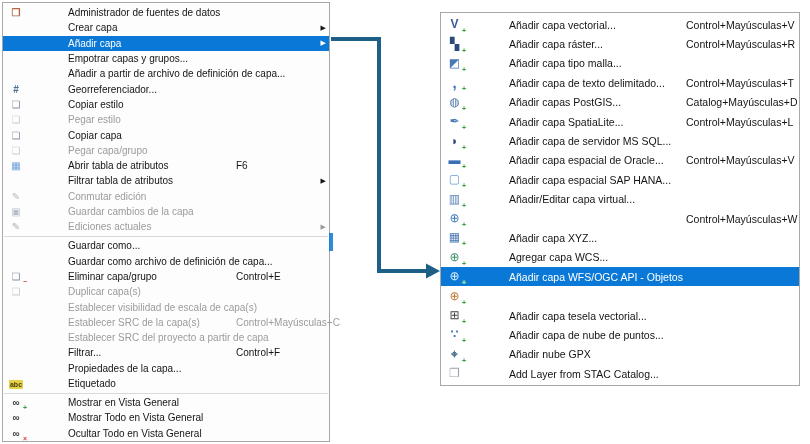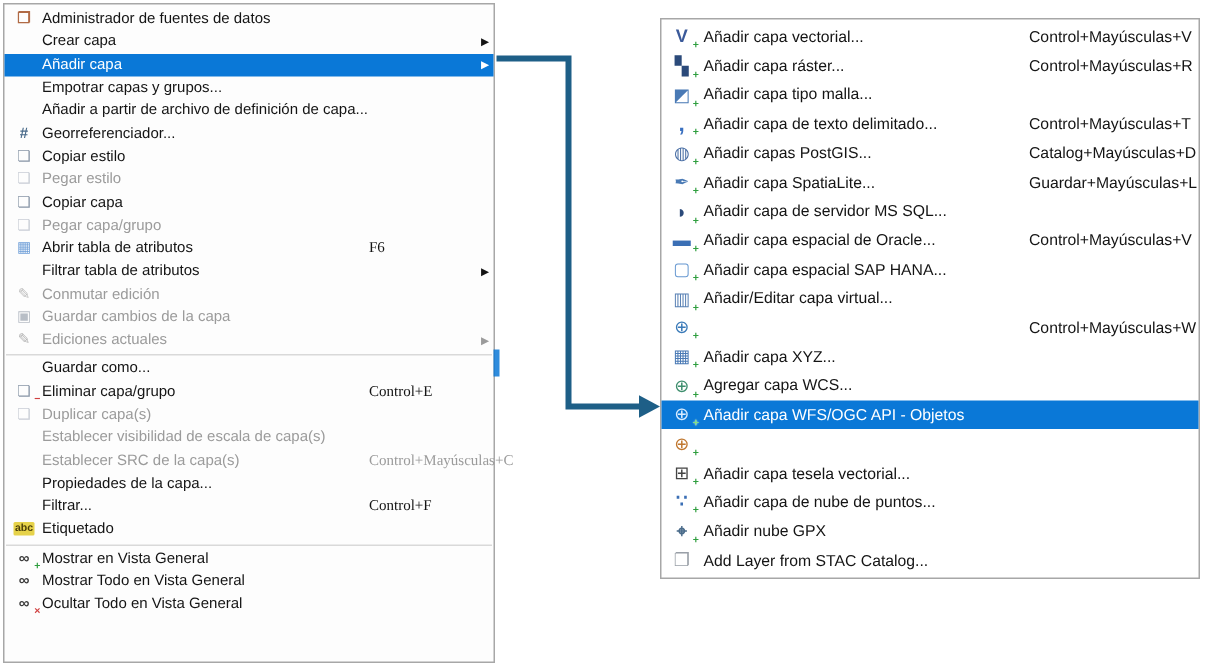--- a/index.html
+++ b/index.html
@@ -15,23 +15,23 @@
   #right-menu .row{height:19.4px;font-size:10.5px;}
   .row.hl{background:var(--hl,#0a78d7);color:#ffffff;}
   .row.dis{color:#9b9b9b;}
 
   .ic{position:relative;flex:none;text-align:center;}
   #left-menu .ic{width:16px;height:13px;line-height:13px;font-size:10px;margin-right:4px;}
   #right-menu .ic{width:17px;height:15px;line-height:15px;font-size:12px;margin-right:6px;}
   .badge{position:absolute;right:-3px;bottom:-2px;font-size:7px;font-weight:bold;line-height:7px;text-shadow:0 0 1px #fff;}
   .chip{display:inline-block;background:#e6d24a;color:#4a3e08;font-size:7px;line-height:9px;padding:0 1px;border-radius:1px;font-weight:bold;vertical-align:middle;}
 
-  .lbl{flex:none;}
+  .lbl{flex:none;margin-left:40px;}
   .sc{position:absolute;white-space:nowrap;}
-  #left-menu .sc{left:243px;font-family:Liberation Serif, serif;}
+  #left-menu .sc{left:233px;}
   #right-menu .sc{left:245px;}
   .sub{position:absolute;right:3px;font-size:7px;top:50%;transform:translateY(-50%);}
   .row.dis .sub{color:#9b9b9b;}
 
   .sep{height:3.8px;position:relative;}
   .sep::after{content:"";position:absolute;left:1px;right:1px;top:50%;border-top:1px solid #d9d9d9;}
 
   #arrow-svg{position:absolute;left:0;top:0;pointer-events:none;}
   #artifact{position:absolute;left:329px;top:233px;width:4px;height:18px;background:var(--hl,#0a78d7);opacity:.85;}
 </style>
@@ -104,45 +104,53 @@
         <span class="ic"><span style="color: rgb(178, 178, 178);">✎</span></span>
         <span class="lbl">Ediciones actuales</span>
         <span class="sub">▶</span>
       </div>
       <div class="sep"></div>
       <div class="row">
         <span class="ic"></span>
         <span class="lbl">Guardar como...</span>
       </div>
       <div class="row">
+        <span class="ic"></span>
+        <span class="lbl">Guardar como archivo de definición de capa...</span>
+      </div>
+      <div class="row">
         <span class="ic"><span style="color: rgb(138, 151, 168);">❏</span><span class="badge" style="color: rgb(208, 64, 64);">−</span></span>
         <span class="lbl">Eliminar capa/grupo</span>
         <span class="sc">Control+E</span>
       </div>
       <div class="row dis">
         <span class="ic"><span style="color: rgb(201, 206, 214);">❏</span></span>
         <span class="lbl">Duplicar capa(s)</span>
       </div>
       <div class="row dis">
         <span class="ic"></span>
         <span class="lbl">Establecer visibilidad de escala de capa(s)</span>
       </div>
       <div class="row dis">
         <span class="ic"></span>
         <span class="lbl">Establecer SRC de la capa(s)</span>
         <span class="sc">Control+Mayúsculas+C</span>
       </div>
-      <div class="row">
-        <span class="ic"></span>
-        <span class="lbl">Propiedades de la capa...</span>
+      <div class="row dis">
+        <span class="ic"></span>
+        <span class="lbl">Establecer SRC del proyecto a partir de capa</span>
       </div>
       <div class="row">
         <span class="ic"></span>
         <span class="lbl">Filtrar...</span>
         <span class="sc">Control+F</span>
+      </div>
+      <div class="row">
+        <span class="ic"></span>
+        <span class="lbl">Propiedades de la capa...</span>
       </div>
       <div class="row">
         <span class="ic"><span class="chip">abc</span></span>
         <span class="lbl">Etiquetado</span>
       </div>
       <div class="sep"></div>
       <div class="row">
         <span class="ic"><span style="color: rgb(58, 58, 58); font-weight: bold;">∞</span><span class="badge" style="color: rgb(46, 158, 62);">+</span></span>
         <span class="lbl">Mostrar en Vista General</span>
       </div>
@@ -176,21 +184,21 @@
         <span class="sc">Control+Mayúsculas+T</span>
       </div>
       <div class="row">
         <span class="ic"><span style="color: rgb(74, 111, 165);">◍</span><span class="badge" style="color: rgb(46, 158, 62);">+</span></span>
         <span class="lbl">Añadir capas PostGIS...</span>
         <span class="sc">Catalog+Mayúsculas+D</span>
       </div>
       <div class="row">
         <span class="ic"><span style="color: rgb(74, 122, 181);">✒</span><span class="badge" style="color: rgb(46, 158, 62);">+</span></span>
         <span class="lbl">Añadir capa SpatiaLite...</span>
-        <span class="sc">Guardar+Mayúsculas+L</span>
+        <span class="sc">Control+Mayúsculas+L</span>
       </div>
       <div class="row">
         <span class="ic"><span style="color: rgb(43, 74, 122);">◗</span><span class="badge" style="color: rgb(46, 158, 62);">+</span></span>
         <span class="lbl">Añadir capa de servidor MS SQL...</span>
       </div>
       <div class="row">
         <span class="ic"><span style="color: rgb(59, 111, 181);">▬</span><span class="badge" style="color: rgb(46, 158, 62);">+</span></span>
         <span class="lbl">Añadir capa espacial de Oracle...</span>
         <span class="sc">Control+Mayúsculas+V</span>
       </div>

